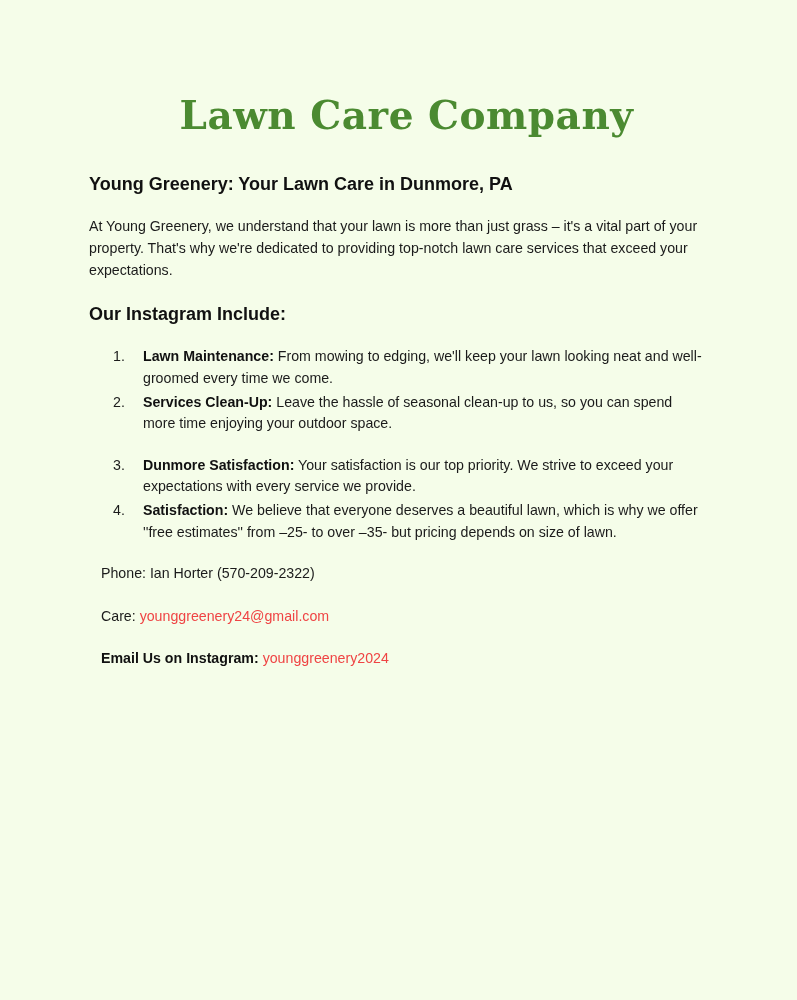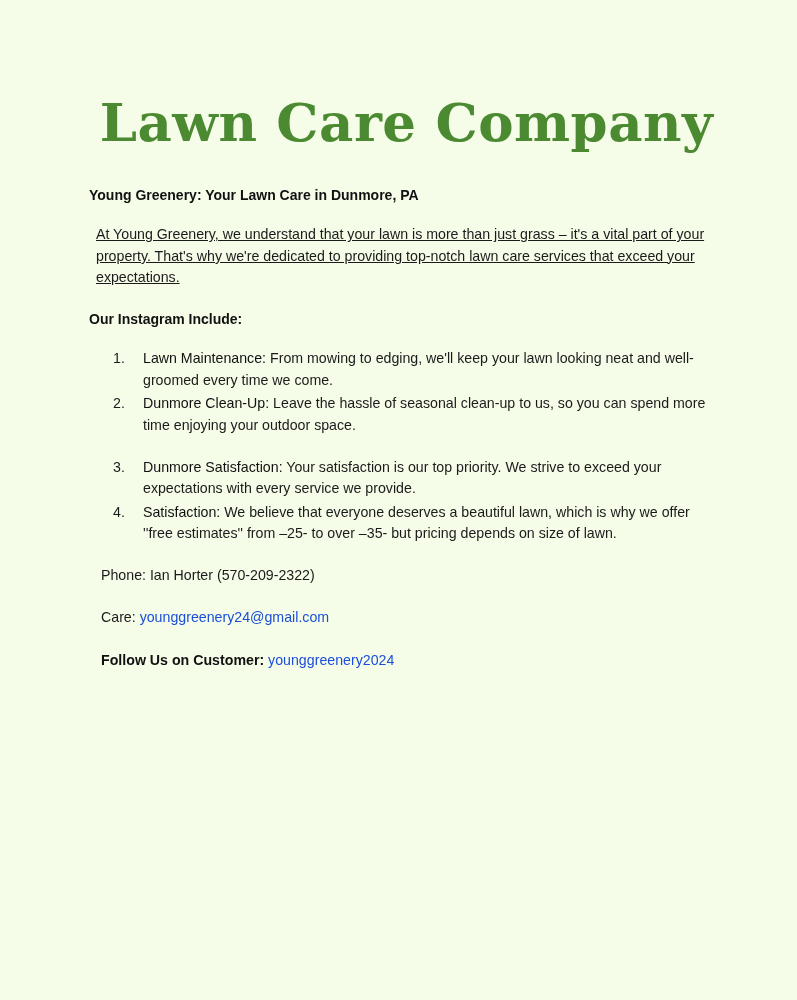--- a/index.html
+++ b/index.html
@@ -29,42 +29,41 @@
     font-weight: bold;
     color: #4b8a31;
     letter-spacing: 0.5px;
     line-height: 1.0;
   }
   .title-line-1 {
     font-size: 53px;
     margin-bottom: 38px;
   }
   .title-line-2 {
-    font-size: 53px;
+    font-size: 39px;
     margin-bottom: 0;
     margin-left: 16px;
   }
   .content {
     padding: 0 89px 0 89px;
     margin-top: 36px;
     color: #1b1b1b;
     font-size: 14.2px;
     line-height: 1.52;
   }
   .sub-head {
     font-weight: bold;
-    font-size: 14px;
+    font-size: 18px;
     color: #111111;
     margin: 0 0 18px 0;
   }
   .para {
-    margin: 0 0 20px 7px;
+    margin: 0 0 20px 0;
     color: #1b1b1b;
     max-width: 620px;
-    text-decoration: underline;
   }
   .list {
     margin: 0 0 20px 0;
     padding-left: 54px;
     list-style: none;
     counter-reset: none;
   }
   .list li {
     position: relative;
     margin: 0 0 2px 0;
@@ -75,29 +74,29 @@
     left: -30px;
     top: 0;
     width: 24px;
     text-align: left;
     color: #1b1b1b;
   }
   .list li .li-text {
     display: block;
   }
   .li-label {
-    font-weight: normal;
+    font-weight: bold;
     color: #111111;
   }
   .contact-line {
     margin: 0 0 21px 12px;
     color: #1b1b1b;
   }
   .muted-link {
-    color: #1d4ed8;
+    color: #ef4444;
   }
   .bold-lead {
     font-weight: bold;
     color: #111111;
   }
   .last-line {
     margin-bottom: 0;
   }
 </style>
 </head>
@@ -117,37 +116,37 @@
 
     <p class="sub-head">Our Instagram Include:</p>
 
     <ul class="list">
       <li>
         <span class="num">1.</span>
         <span class="li-text"><span class="li-label">Lawn Maintenance:</span><span> From mowing to edging, we'll keep your lawn looking neat and well-groomed every time we come.</span></span>
       </li>
       <li>
         <span class="num">2.</span>
-        <span class="li-text"><span class="li-label">Dunmore Clean-Up:</span><span> Leave the hassle of seasonal clean-up to us, so you can spend more time enjoying your outdoor space.</span></span>
+        <span class="li-text"><span class="li-label">Services Clean-Up:</span><span> Leave the hassle of seasonal clean-up to us, so you can spend more time enjoying your outdoor space.</span></span>
       </li>
     </ul>
 
 
     <ul class="list">
       <li>
         <span class="num">3.</span>
         <span class="li-text"><span class="li-label">Dunmore Satisfaction:</span><span> Your satisfaction is our top priority. We strive to exceed your expectations with every service we provide.</span></span>
       </li>
       <li>
         <span class="num">4.</span>
         <span class="li-text"><span class="li-label">Satisfaction:</span><span> We believe that everyone deserves a beautiful lawn, which is why we offer ''free estimates'' from –25- to over –35- but pricing depends on size of lawn.</span></span>
       </li>
     </ul>
 
     <p class="contact-line">Phone: Ian Horter (570-209-2322)</p>
 
 
     <p class="contact-line"><span>Care: </span><span class="muted-link">younggreenery24@gmail.com</span></p>
 
-    <p class="contact-line last-line"><span class="bold-lead">Follow Us on Customer: </span><span class="muted-link">younggreenery2024</span></p>
+    <p class="contact-line last-line"><span class="bold-lead">Email Us on Instagram: </span><span class="muted-link">younggreenery2024</span></p>
 
   </div>
 </div>
 
 </body></html>

